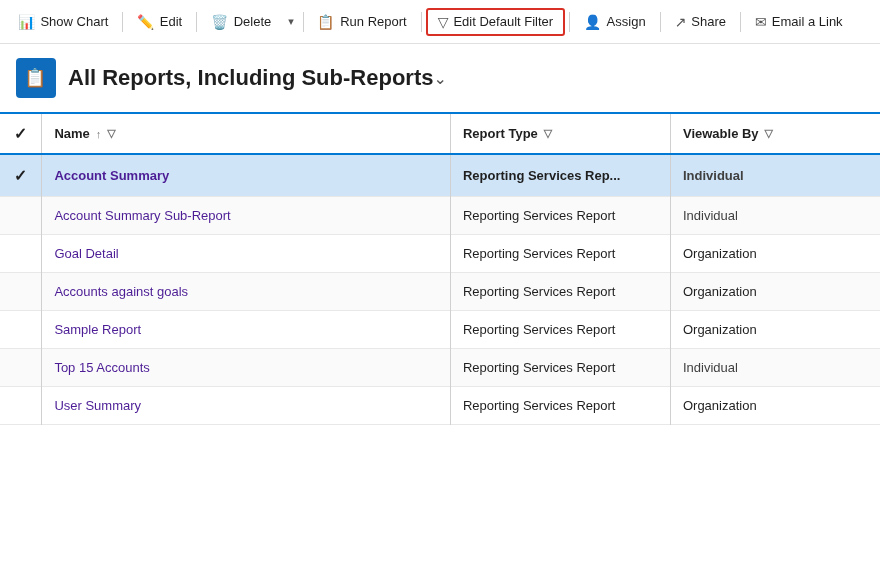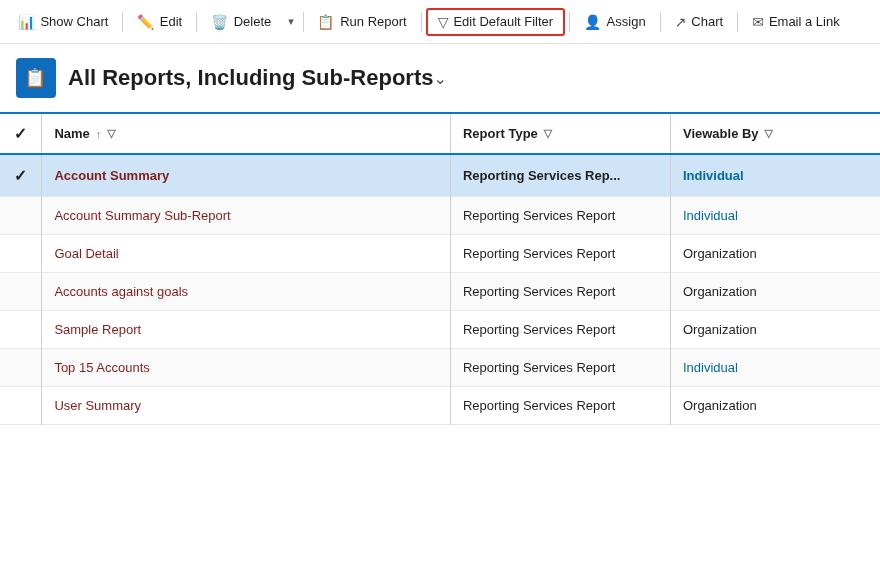--- a/index.html
+++ b/index.html
@@ -149,26 +149,26 @@
     }
     .report-table tbody td.col-check {
       text-align: center;
     }
     .check-mark {
       color: #1f1f1f;
       font-size: 16px;
       font-weight: bold;
     }
     .link-cell {
-      color: #7f1d1d;
+      color: #4c1d95;
       cursor: pointer;
       text-decoration: none;
     }
     .link-cell.bold { font-weight: 700; }
-    .viewable-individual { color: #0369a1; font-weight: normal; }
+    .viewable-individual { color: #404040; font-weight: normal; }
     .viewable-individual.bold { font-weight: 700; }
 
     
     .col-divider {
       border-left: 1px solid #d0d0d0;
     }
   </style>
 </head>
 <body>
 
@@ -199,21 +199,21 @@
     <span>Edit Default Filter</span>
   </button>
   <div class="toolbar-divider"></div>
   <button class="toolbar-btn">
     <span class="icon">👤</span>
     <span>Assign</span>
   </button>
   <div class="toolbar-divider"></div>
   <button class="toolbar-btn">
     <span class="icon">↗</span>
-    <span>Chart</span>
+    <span>Share</span>
   </button>
   <div class="toolbar-divider"></div>
   <button class="toolbar-btn">
     <span class="icon">✉</span>
     <span>Email a Link</span>
   </button>
 </div>
 
 <div class="page-header">
   <div class="header-icon">

